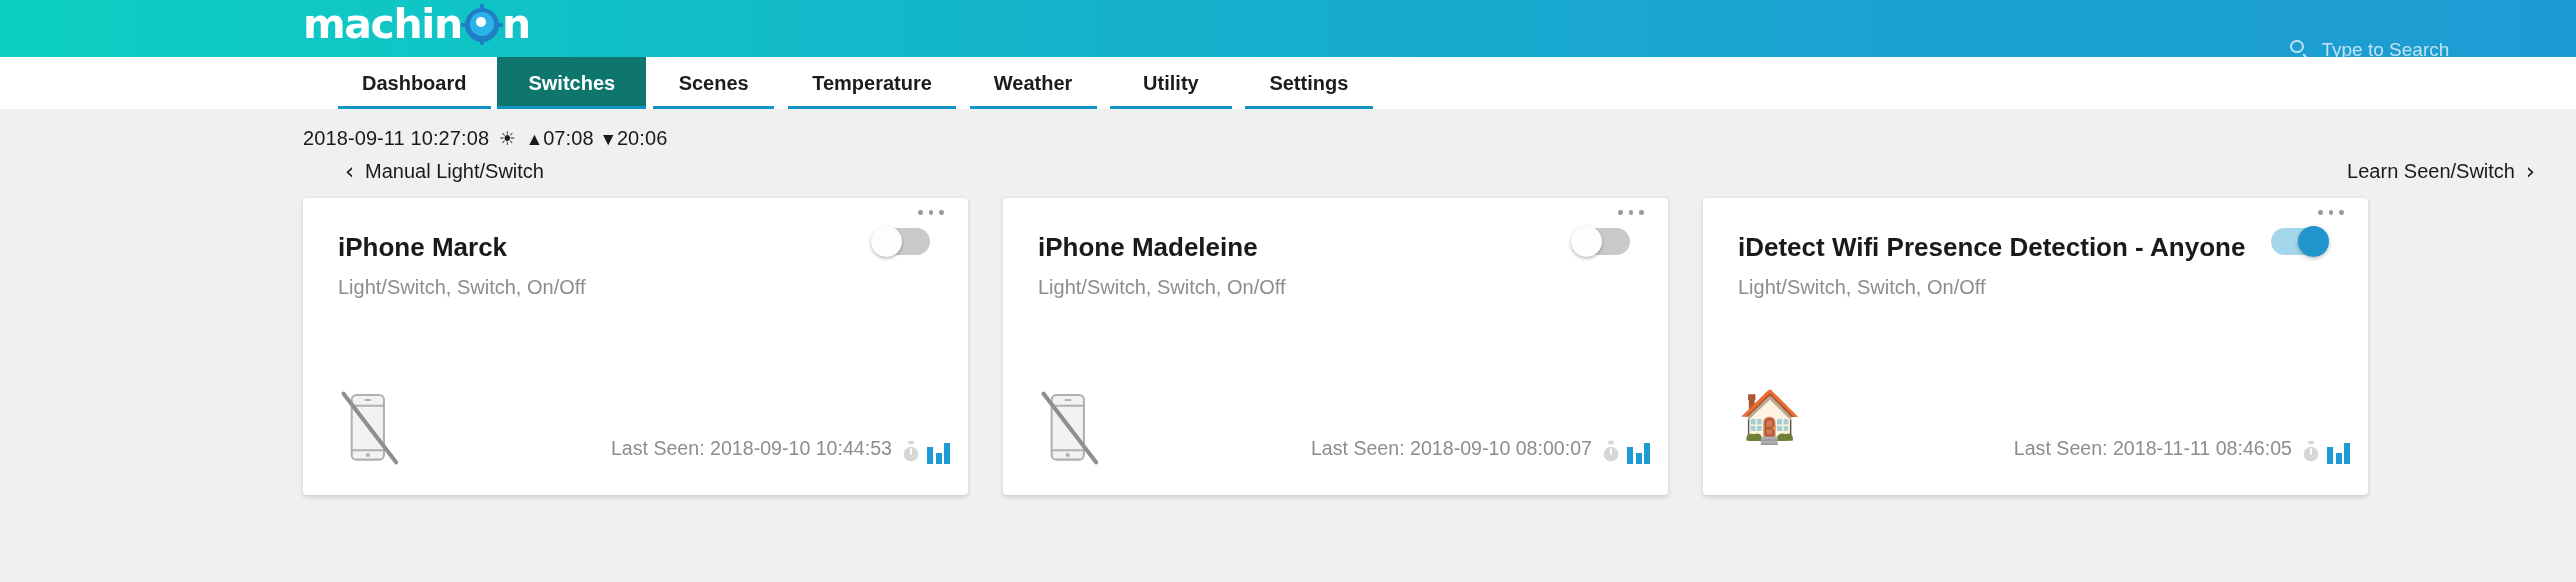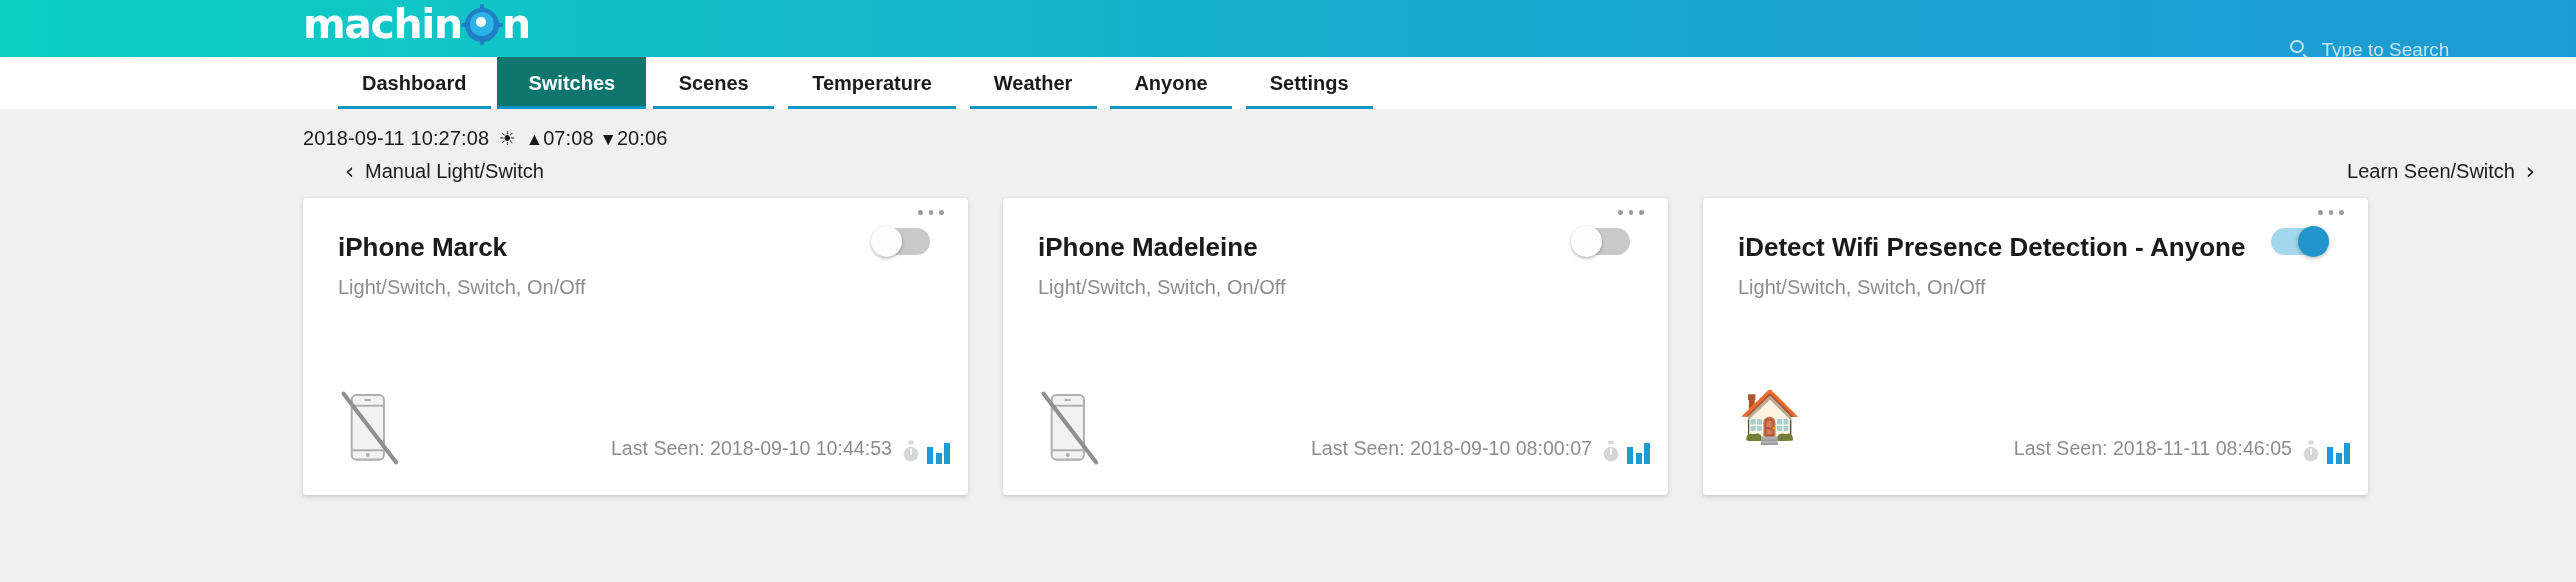--- a/index.html
+++ b/index.html
@@ -361,21 +361,21 @@
   </div>
   <div class="tab">
     <span>Temperature</span>
     <span class="underline"></span>
   </div>
   <div class="tab">
     <span>Weather</span>
     <span class="underline"></span>
   </div>
   <div class="tab">
-    <span>Anyone</span>
+    <span>Utility</span>
     <span class="underline"></span>
   </div>
   <div class="tab">
     <span>Settings</span>
     <span class="underline"></span>
   </div>
 </div>
 
 <div class="page">
 

